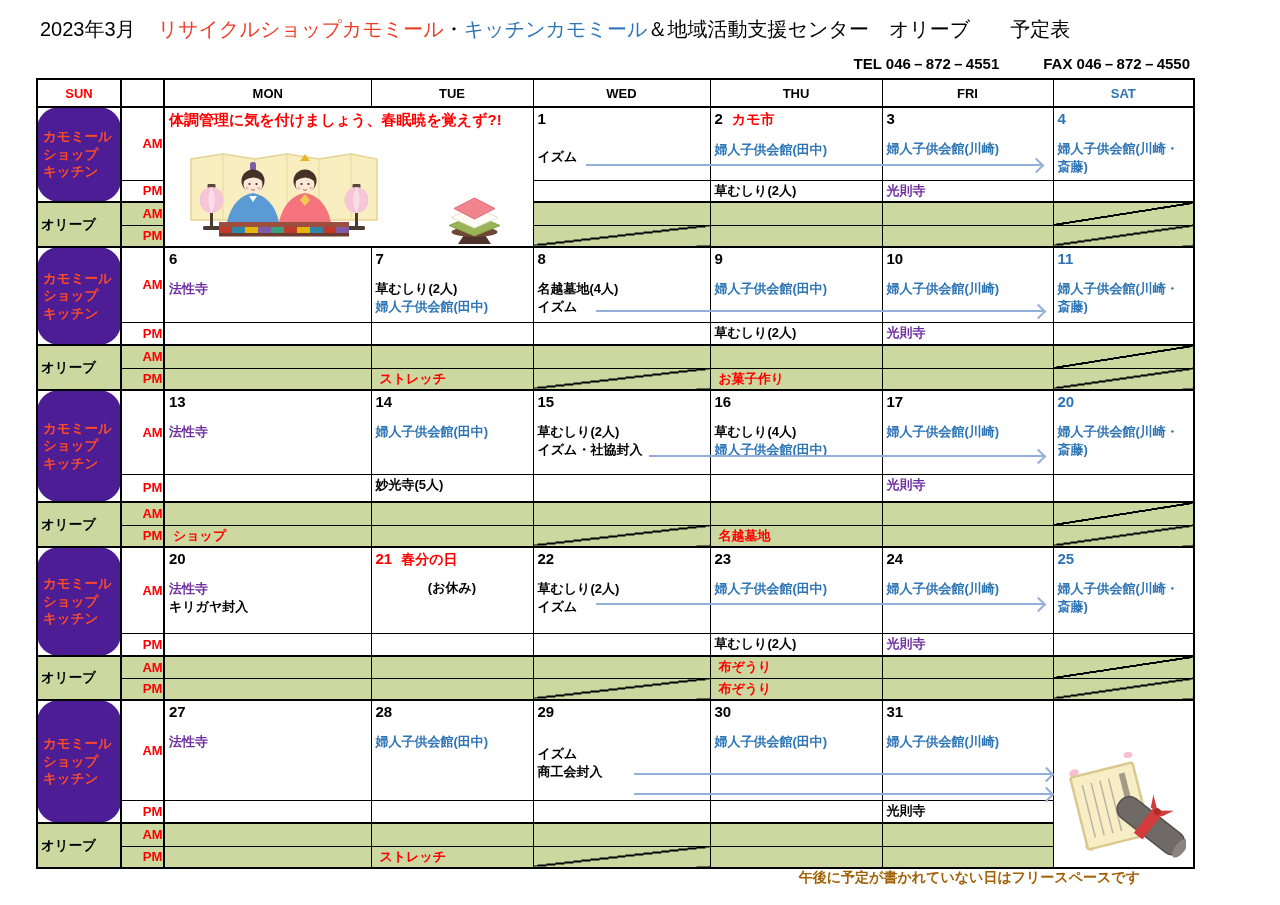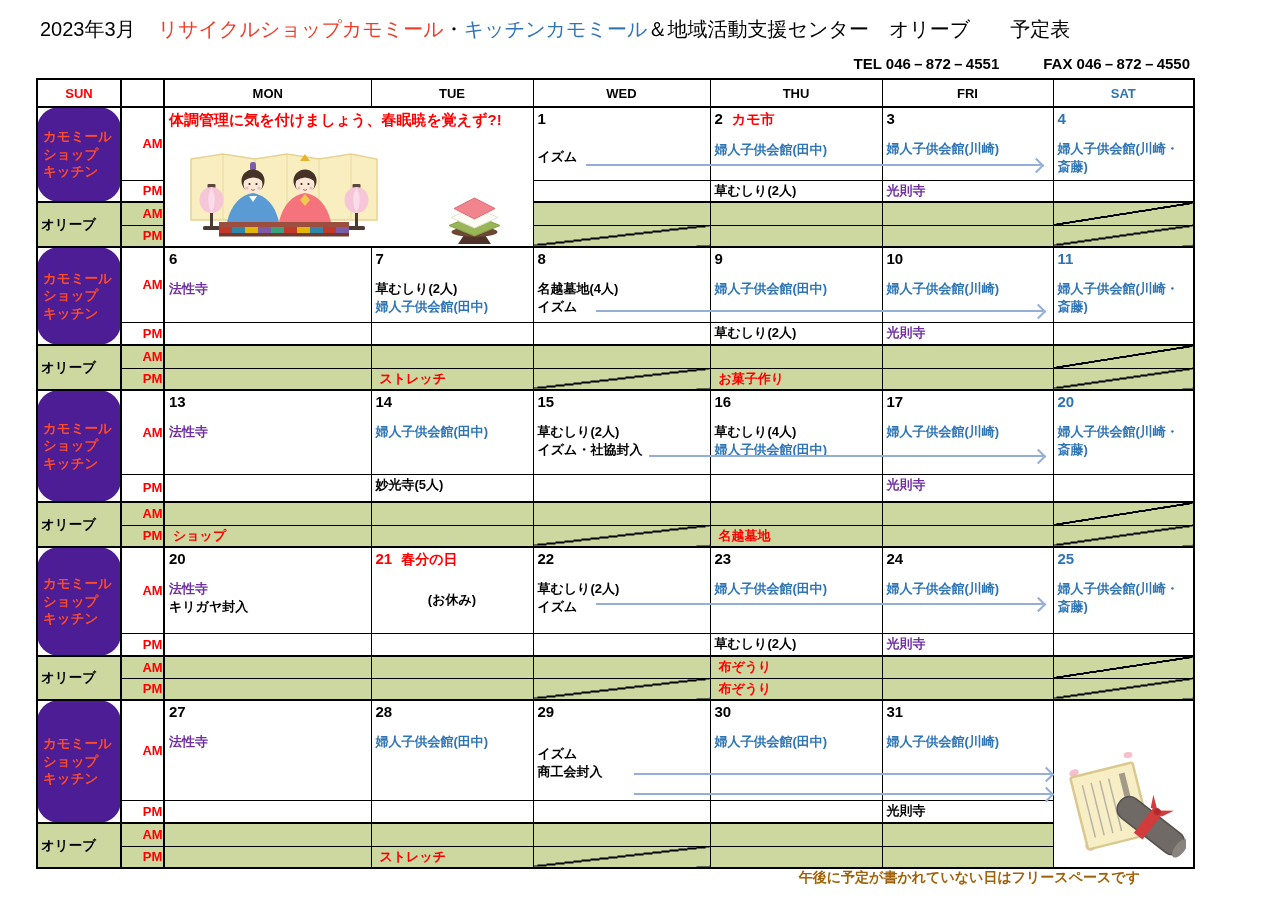--- a/index.html
+++ b/index.html
@@ -402,21 +402,21 @@
           <td class="ampm-col ampm">AM</td>
           <td class="day-cell">
             <div class="daynum"><span class="num num-black">20</span></div>
             <div class="events">
               <div class="ev ev-purple">法性寺</div>
               <div class="ev ev-black">キリガヤ封入</div>
             </div>
           </td>
           <td class="day-cell">
             <div class="daynum"><span class="num num-red">21</span><span class="numsfx ev-red">春分の日</span></div>
-            <div class="events center" style="margin-top: 22px;">
+            <div class="events center" style="margin-top: 10px;">
               <div class="ev ev-black">(お休み)</div>
             </div>
           </td>
           <td class="day-cell">
             <div class="daynum"><span class="num num-black">22</span></div>
             <div class="events">
               <div class="ev ev-black">草むしり(2人)</div>
               <div class="ev ev-black">イズム</div>
             </div>
             <div class="carrow" style="left: 62px; top: 55px; width: 447px;"></div>

